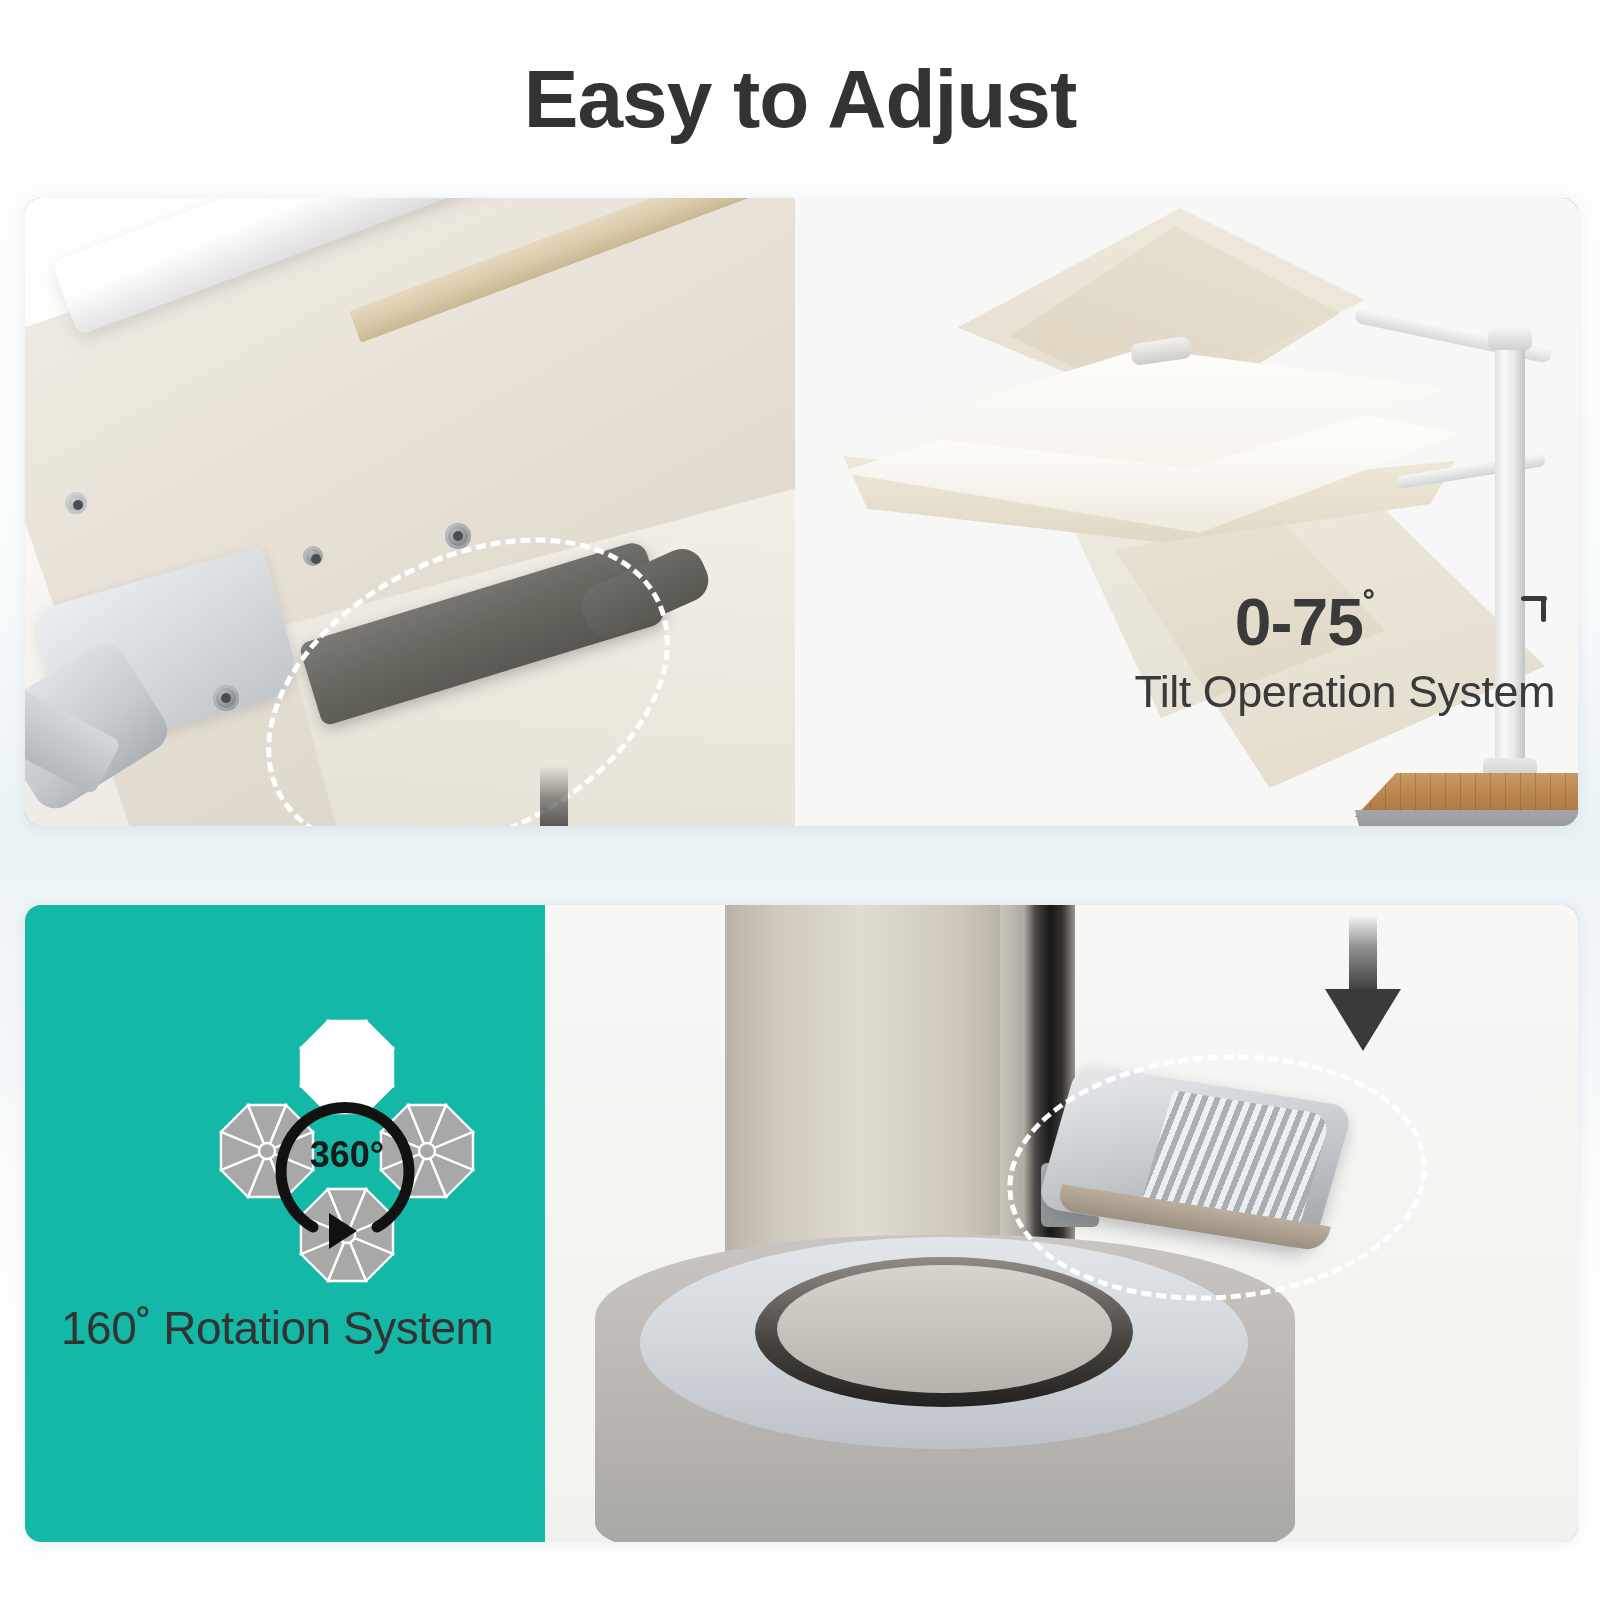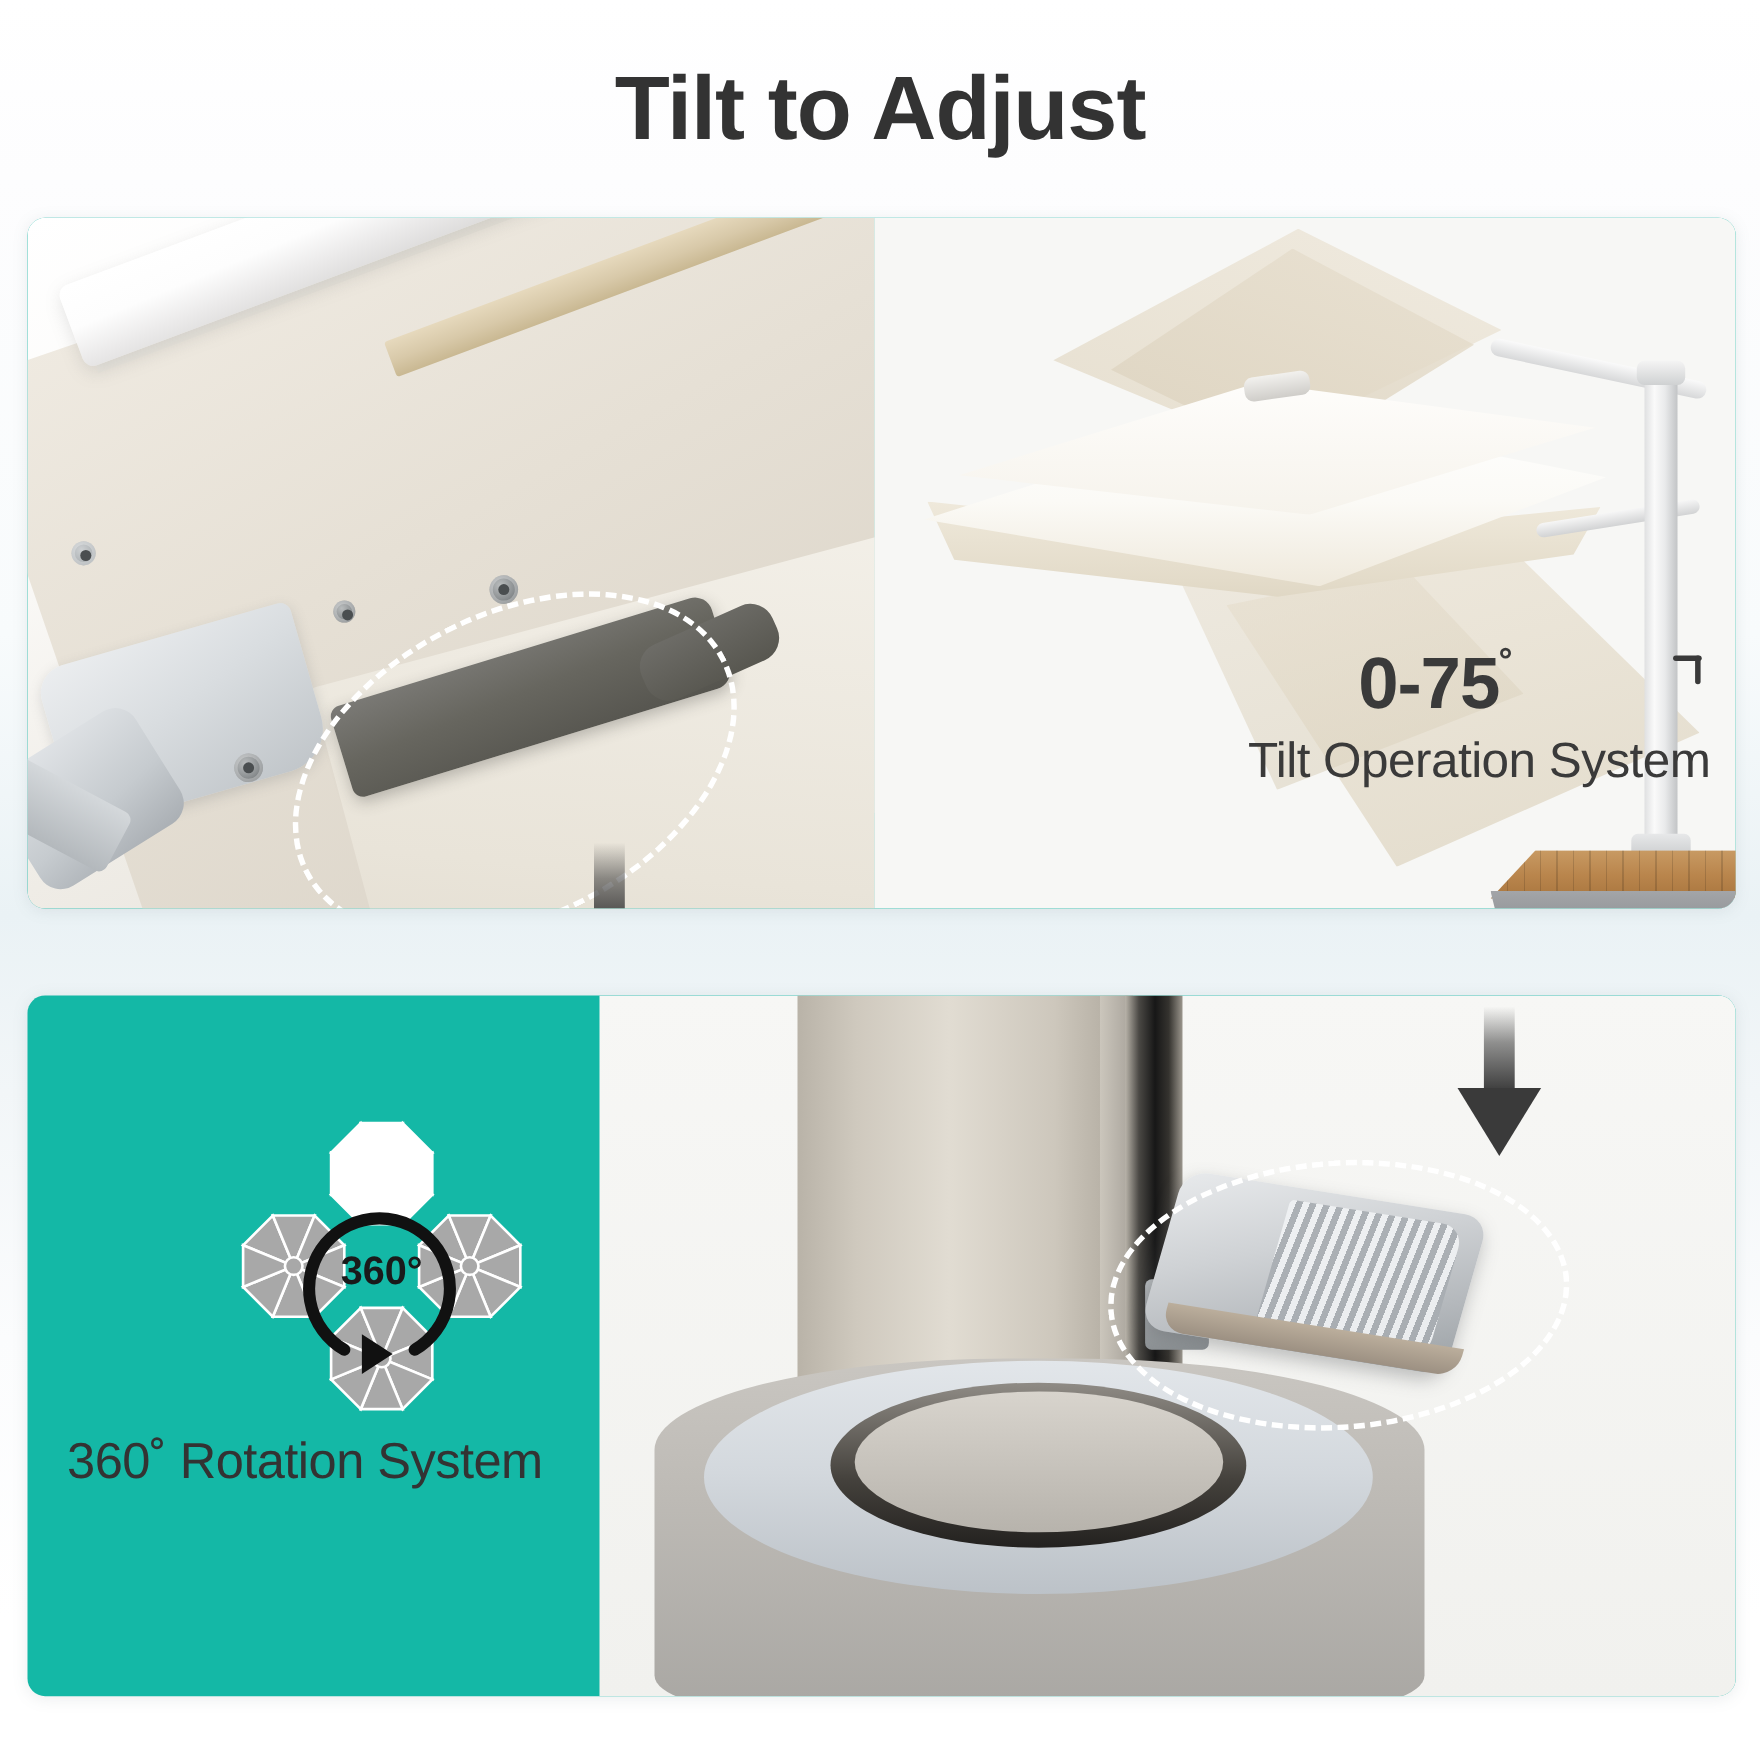--- a/index.html
+++ b/index.html
@@ -359,21 +359,21 @@
   }
   .rot-caption {
     position:absolute; left:36px; top:398px; width:470px;
     font-size:46px; color:#333333; letter-spacing:-.5px;
     line-height:1.1;
   }
 </style>
 </head>
 <body>
 
-<div class="title">Tilt to Adjust</div>
+<div class="title">Easy to Adjust</div>
 
 <div class="panel" id="panel-top">
 
   <div class="closeup">
     <div class="cu-canopy"></div>
     <div class="cu-canopy2"></div>
     <div class="cu-rib-edge"></div>
     <div class="cu-rib"></div>
     <div class="cu-fabric"></div>
     <div class="cu-lever"></div>
@@ -455,21 +455,21 @@
         </g>
 
       <g>
         <path d="M 176 226 A 64 64 0 1 0 112 226" fill="none" stroke="#111111" stroke-width="11" stroke-linecap="round"></path>
         <polygon points="128,212 128,248 156,230" fill="#111111"></polygon>
       </g>
 
       <text x="146" y="166" text-anchor="middle" font-family="Liberation Sans, sans-serif" font-size="36" font-weight="bold" fill="#1a1a1a">360°</text>
     </svg>
 
-    <div class="rot-caption">360˚ Rotation System</div>
+    <div class="rot-caption">160˚ Rotation System</div>
   </div>
 
   <div class="pedal-photo">
     <div class="pole-upper"></div>
     <div class="rail-light"></div>
     <div class="rail-dark"></div>
     <div class="base-cone"></div>
     <div class="base-rim"></div>
     <div class="base-hole"></div>
     <div class="base-hole-inner"></div>

